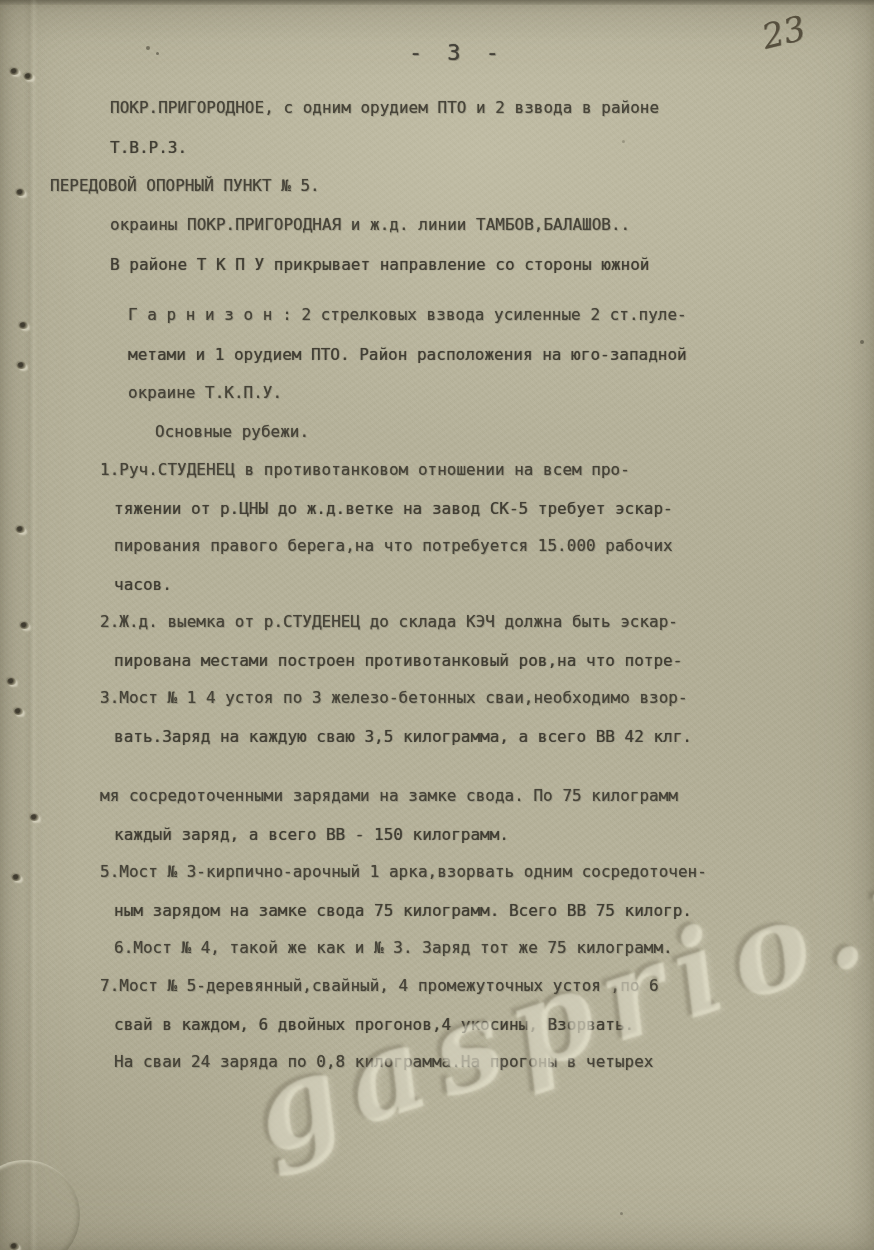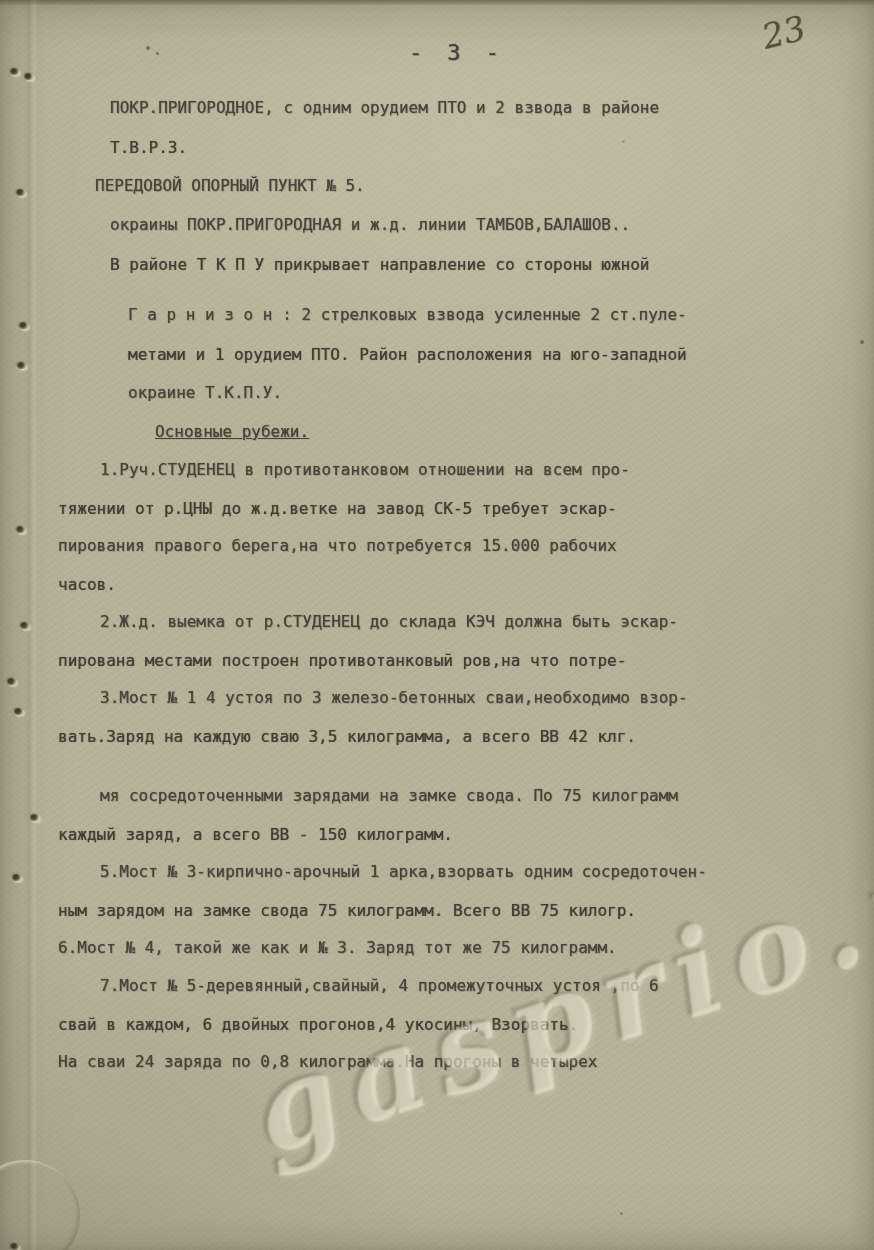--- a/index.html
+++ b/index.html
@@ -54,24 +54,24 @@
 
   .flow {
     position:absolute; top:88px; left:0; right:0;
     font-size:16px; line-height:39px;
     color:#403d33;
     text-shadow: 0 0 1px rgba(56,53,44,0.75), 1px 0.5px 0.5px rgba(56,53,44,0.18);
     letter-spacing: 0px;
   }
   .para { margin:0; }
   .para--p    > .line { padding-left:110px; }
-  .para--psmall > .line { padding-left:95px; }
-  .para--heading > .line { padding-left:155px;text-decoration:underline; }
+  .para--psmall > .line { padding-left:50px; }
+  .para--heading > .line { padding-left:155px; }
   .para--item > .line { padding-left:100px; }
-  .para--item > .line + .line { padding-left:58px; }
+  .para--item > .line + .line { padding-left:114px; }
   .flow > .para:nth-child(4) { margin-top:12px;padding-left:18px; }   
   .flow > .para:nth-child(9) { margin-top:22px; }  
   .flow > .para:nth-child(n+6) .line { line-height:38px; }
   
   .line:nth-child(odd)  { opacity:0.94; }
   .line:nth-child(even) { opacity:0.99; transform: translateY(0.5px); }
 
   
   .watermark {
     position:absolute; left:255px; top:1045px;

